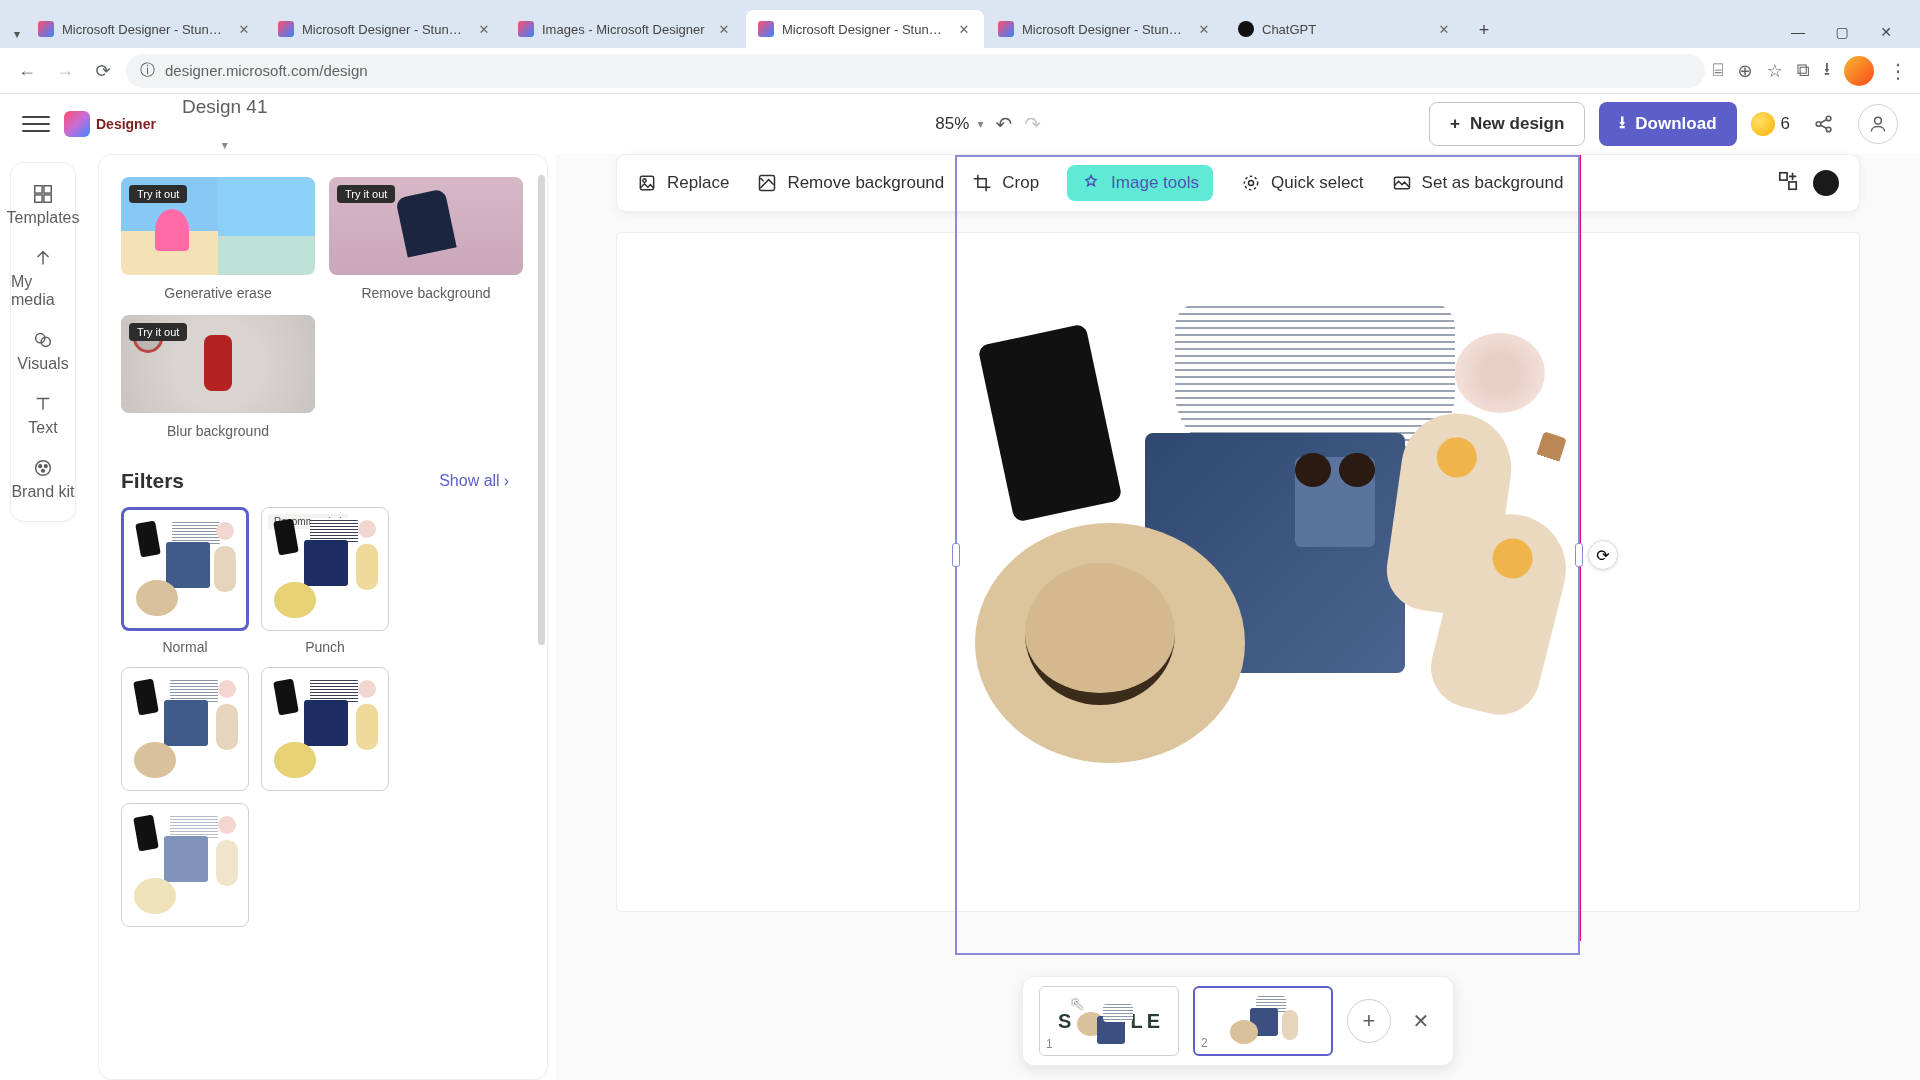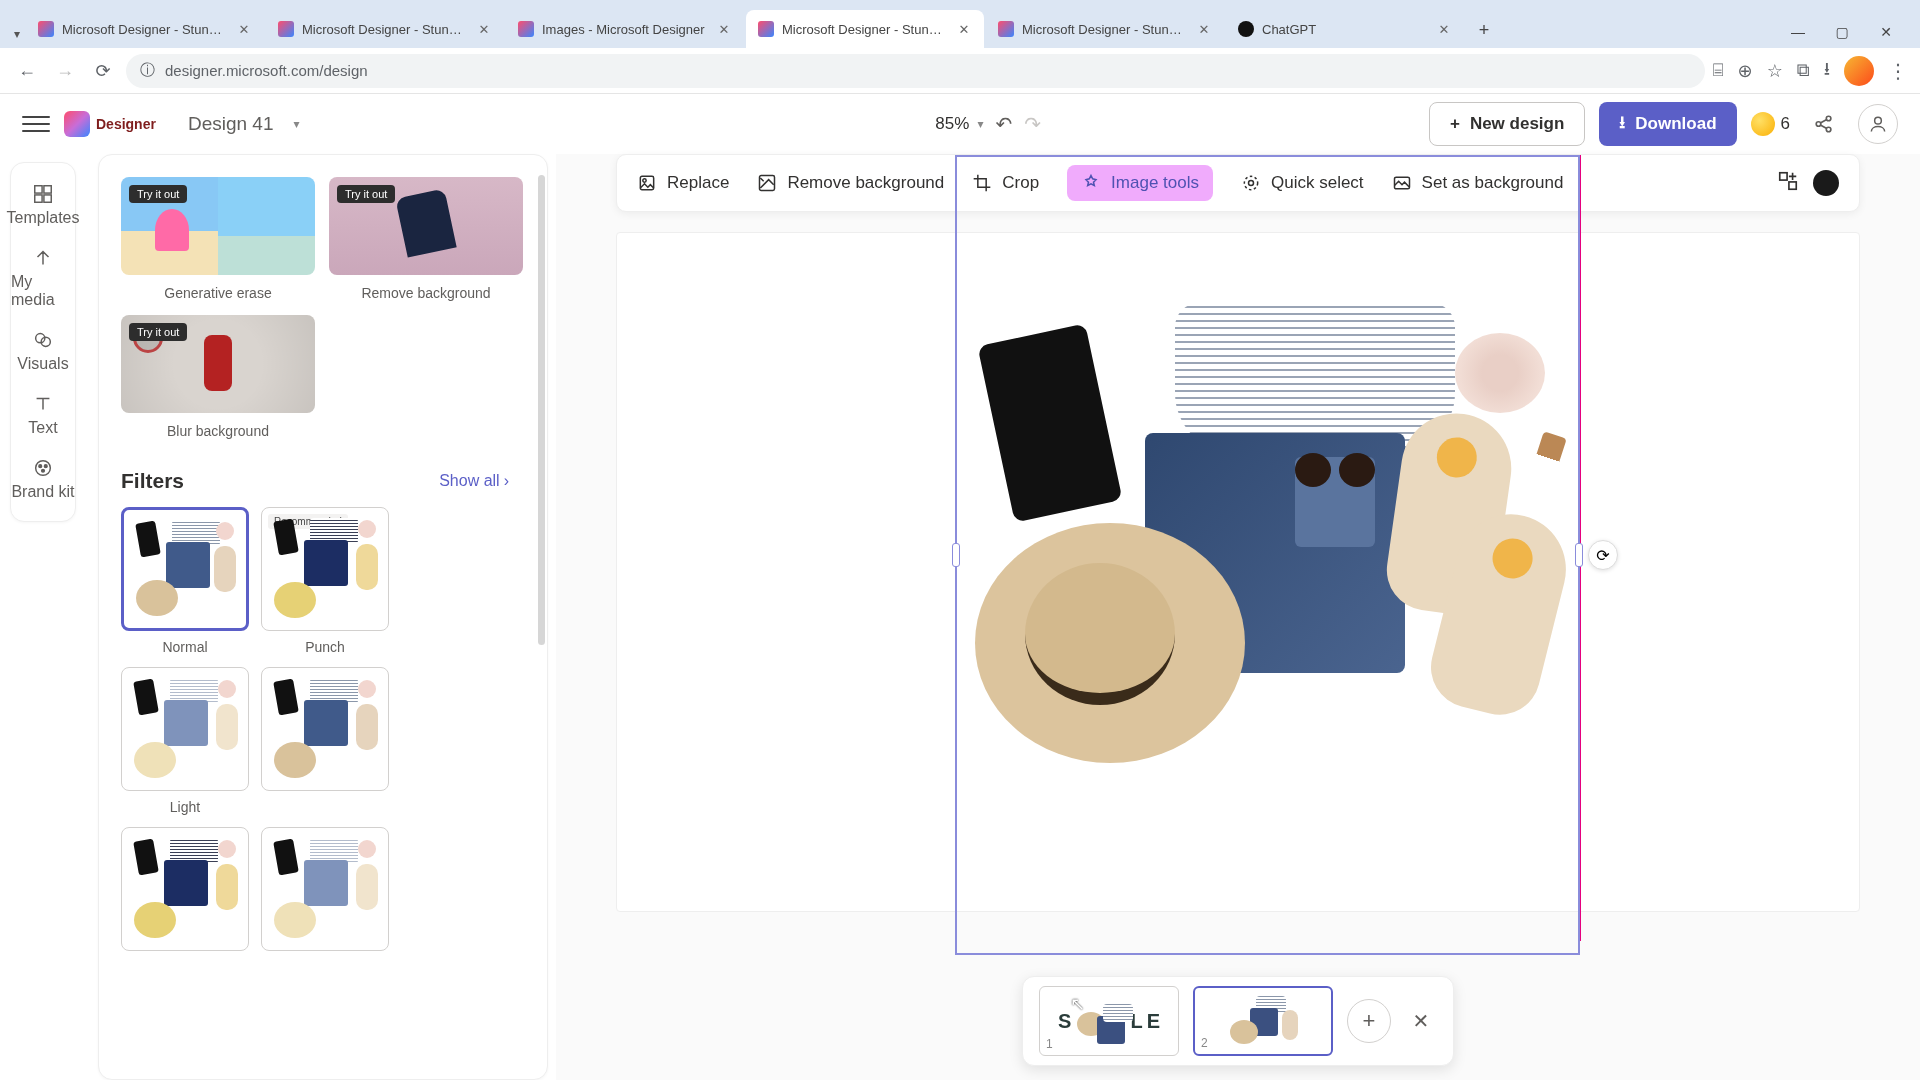--- a/index.html
+++ b/index.html
@@ -26,21 +26,21 @@
 .avatar-btn { width:30px; height:30px; border-radius:50%; background:linear-gradient(135deg,#f7b733,#fc4a1a); }
 .kebab { font-size:20px; color:#5f6368; }
 
 
 .app-header { height:60px; display:flex; align-items:center; padding:0 22px; gap:14px; }
 .hamburger { width:28px; height:28px; display:flex; flex-direction:column; justify-content:center; gap:5px; }
 .hamburger span { height:2px; background:#444; border-radius:1px; }
 .brand { display:flex; align-items:center; gap:6px; }
 .brand-logo { width:26px; height:26px; border-radius:6px; background:linear-gradient(135deg,#ff4d6d,#c86dd7,#3a86ff); }
 .brand-name { font-weight:600; font-size:14px; color:#7f1d1d; }
-.design-name { display:flex; align-items:center; gap:20px; margin-left:18px; font-size:19px; color:#605e5c; }
+.design-name { display:flex; align-items:center; gap:20px; margin-left:12px; font-size:19px; color:#605e5c;flex-direction:column; }
 .chev { font-size:12px; color:#888; }
 .zoom { margin-left:auto; display:flex; align-items:center; gap:12px; font-size:17px; color:#323130; }
 .header-spacer { width:360px; }
 .header-right { display:flex; align-items:center; gap:14px; }
 .btn { height:44px; border-radius:8px; display:flex; align-items:center; gap:10px; padding:0 20px; font-size:17px; font-weight:600; }
 .btn-outline { border:1px solid #c8c6c4; color:#323130; background:#fff; }
 .btn-primary { background:#5b5fc7; color:#fff; }
 .coins { display:flex; align-items:center; gap:6px; font-size:17px; color:#323130; }
 .coin-ic { width:24px; height:24px; border-radius:50%; background:radial-gradient(circle at 35% 35%,#ffe066,#fab005); }
 .icon-btn { width:40px; height:40px; border-radius:8px; display:flex; align-items:center; justify-content:center; color:#605e5c; font-size:20px; }
@@ -70,21 +70,21 @@
 .filter-card { width:128px; }
 .filter-thumb { height:124px; border-radius:8px; border:1px solid #d2d0ce; position:relative; overflow:hidden; background:#fff; }
 .filter-card.selected .filter-thumb { border:3px solid #5b5fc7; }
 .filter-label { text-align:center; font-size:14px; color:#605e5c; margin-top:8px; }
 .rec-badge { position:absolute; top:6px; left:6px; background:#f3f2f1; color:#444; font-size:10px; padding:2px 6px; border-radius:3px; }
 
 
 .canvas-wrap { flex:1; position:relative; background:#fafafa; padding:20px 30px 0 30px; }
 .context-bar { position:absolute; top:0; left:60px; right:60px; height:58px; background:#fff; border:1px solid #eee; border-radius:10px; box-shadow:0 2px 8px rgba(0,0,0,0.06); display:flex; align-items:center; padding:0 20px; gap:28px; }
 .ctx-item { display:flex; align-items:center; gap:10px; font-size:17px; color:#323130; }
-.ctx-item.active { background:#f0abfc; padding:8px 14px; border-radius:8px; color:#4f52b2;justify-content:center; }
+.ctx-item.active { background:#5eead4; padding:8px 14px; border-radius:8px; color:#4f52b2;justify-content:center; }
 .ctx-item svg { width:20px; height:20px; stroke:#323130; fill:none; stroke-width:1.8; }
 .ctx-item.active svg { stroke:#4f52b2; }
 .ctx-color { width:26px; height:26px; border-radius:50%; background:#1a1a1a; margin-left:auto; }
 
 .artboard { position:absolute; top:78px; left:60px; right:60px; height:680px; background:#fff; border:1px solid #eee; border-radius:4px; }
 .ruler-v1 { position:absolute; left:338px; top:-78px; bottom:-30px; width:1px; background:#e6007e; }
 .ruler-v2 { position:absolute; left:963px; top:-78px; bottom:-30px; width:1px; background:#e6007e; }
 .sel-box { position:absolute; left:338px; top:-78px; width:625px; height:800px; border:2px solid #8a8cdb; }
 .handle { position:absolute; width:8px; height:24px; background:#fff; border:1px solid #8a8cdb; border-radius:3px; }
 .handle.l { left:-5px; top:50%; transform:translateY(-50%); }
@@ -367,33 +367,20 @@
                 <div class="rose"></div>
                 <div class="jeans"></div>
                 <div class="shoes"></div>
                 <div class="hat"></div>
               </div>
             </div>
           <div class="filter-label">Punch</div>
         </div>
         <div class="filter-card">
           <div class="filter-thumb">
-              <div class="filter-mini light">
-                <div class="phone"></div>
-                <div class="shirt"></div>
-                <div class="rose"></div>
-                <div class="jeans"></div>
-                <div class="shoes"></div>
-                <div class="hat"></div>
-              </div>
-            </div>
-          <div class="filter-label">Light</div>
-        </div>
-        <div class="filter-card">
-          <div class="filter-thumb">
               <div class="filter-mini normal">
                 <div class="phone"></div>
                 <div class="shirt"></div>
                 <div class="rose"></div>
                 <div class="jeans"></div>
                 <div class="shoes"></div>
                 <div class="hat"></div>
               </div>
             </div>
         </div>

